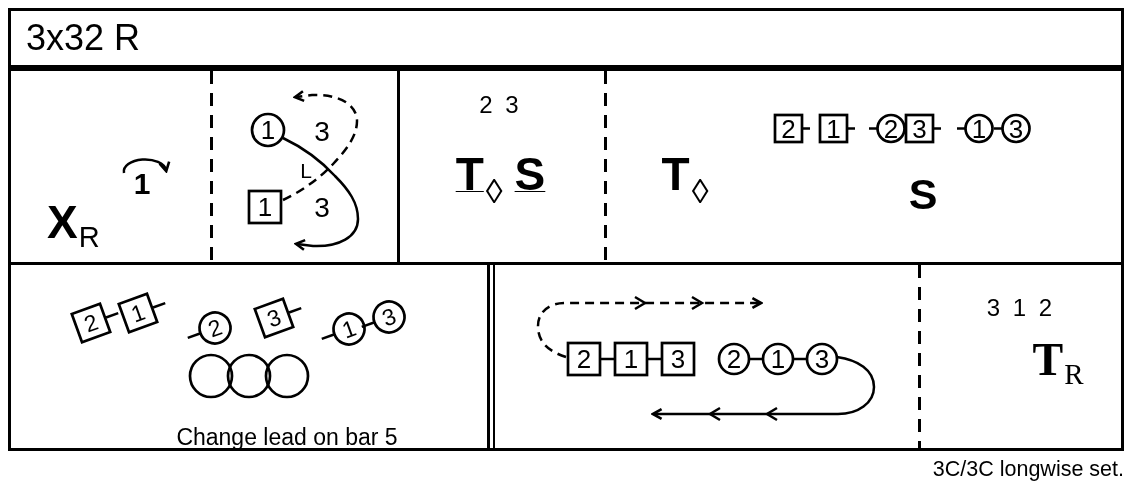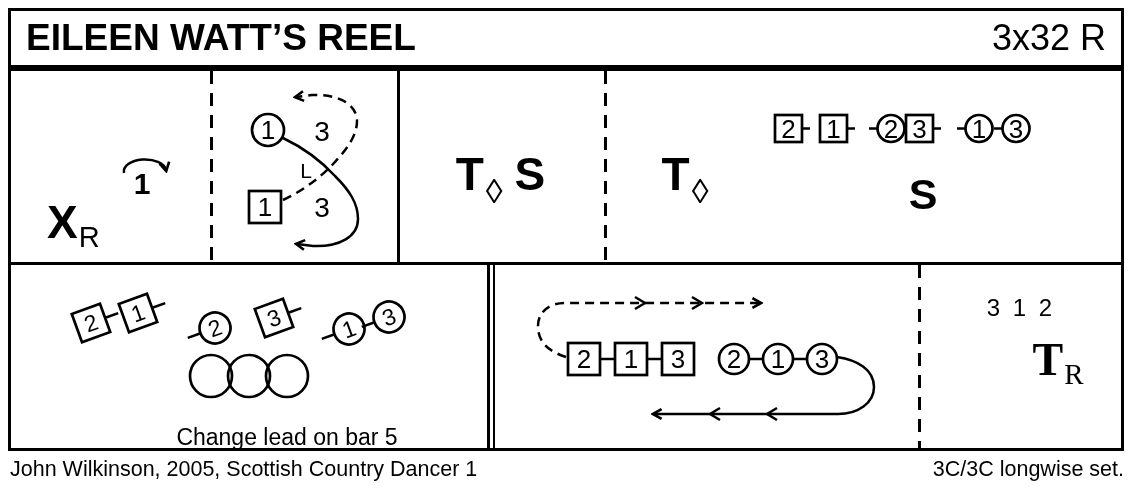--- a/index.html
+++ b/index.html
@@ -39,21 +39,20 @@
   .num3{font-size:28px;}
   .handL{font-size:21px;}
   .turn1{font-size:30px;font-weight:700;}
 </style>
 </head>
 <body>
 
 <div class="page">
 
   <div class="box" id="titlebox">
-    <span class="title">EILEEN WATT’S REEL</span>
     <span class="code">3x32 R</span>
   </div>
 
   <div class="box" id="mainbox">
 
     <div class="hline"></div>
     <div class="vsolid" style="left:386px;top:0;height:194px;"></div>
     <div class="vsolid" style="left:476px;top:194px;height:183px;width:2.5px;"></div>
     <div class="vsolid" style="left:481.5px;top:194px;height:183px;width:2.5px;"></div>
     <div class="vdash" style="left:199px;top:0;height:191px;"></div>
@@ -78,21 +77,22 @@
       <path class="stk-thin" d="M73 67 C94 77 112 91 125 105 C139 119 148 132 148 148 C148 166 129 176 103 175 L87 173" marker-end="url(#arr)"></path>
       <circle class="stk" cx="58" cy="59" r="16"></circle>
       <text class="glabel" x="58" y="68" text-anchor="middle">1</text>
       <rect class="stk" x="39" y="120" width="32" height="32"></rect>
       <text class="glabel" x="55" y="145" text-anchor="middle">1</text>
       <text class="num3" x="112" y="70" text-anchor="middle">3</text>
       <text class="num3" x="112" y="146" text-anchor="middle">3</text>
       <text class="handL" x="96" y="107" text-anchor="middle">L</text>
     </svg>
 
-    <div class="cellblock centered" style="left:386px;top:80px;width:207px;line-height:1;">
+    <div class="cellblock centered smallnum" style="left:386px;top:20px;width:207px;">2 3</div>
+    <div class="cellblock centered" style="left:386px;top:80px;width:207px;line-height:1;text-decoration:underline;">
       <span class="bigsym">T</span><span class="tdia">◊</span><span class="gap"></span><span class="bigsym">S</span>
     </div>
 
     <div class="cellblock centered" style="left:628px;top:80px;width:92px;line-height:1;">
       <span class="bigsym">T</span><span class="tdia">◊</span>
     </div>
 
     <svg class="cellblock" style="left:757px;top:40px;" width="272" height="37" viewBox="0 0 272 37">
       <rect class="stk" x="7" y="4" width="27" height="27"></rect>
       <line class="stk-thin" x1="34" y1="17.5" x2="42" y2="17.5"></line>
@@ -177,16 +177,15 @@
       <text class="glabel" x="329" y="106" text-anchor="middle">3</text>
     </svg>
 
     <div class="cellblock centered smallnum" style="left:907px;top:211px;width:206px;margin-top:12px;">3 1 2</div>
     <div class="cellblock centered" style="left:944px;top:266px;width:206px;line-height:1;font-family:Liberation Serif, serif;">
       <span class="bigsym">T</span><span class="subsym">R</span>
     </div>
 
   </div>
 
-  <div class="footer-left">John Wilkinson, 2005, Scottish Country Dancer 1</div>
   <div class="footer-right">3C/3C longwise set.</div>
 
 </div>
 
 </body></html>

